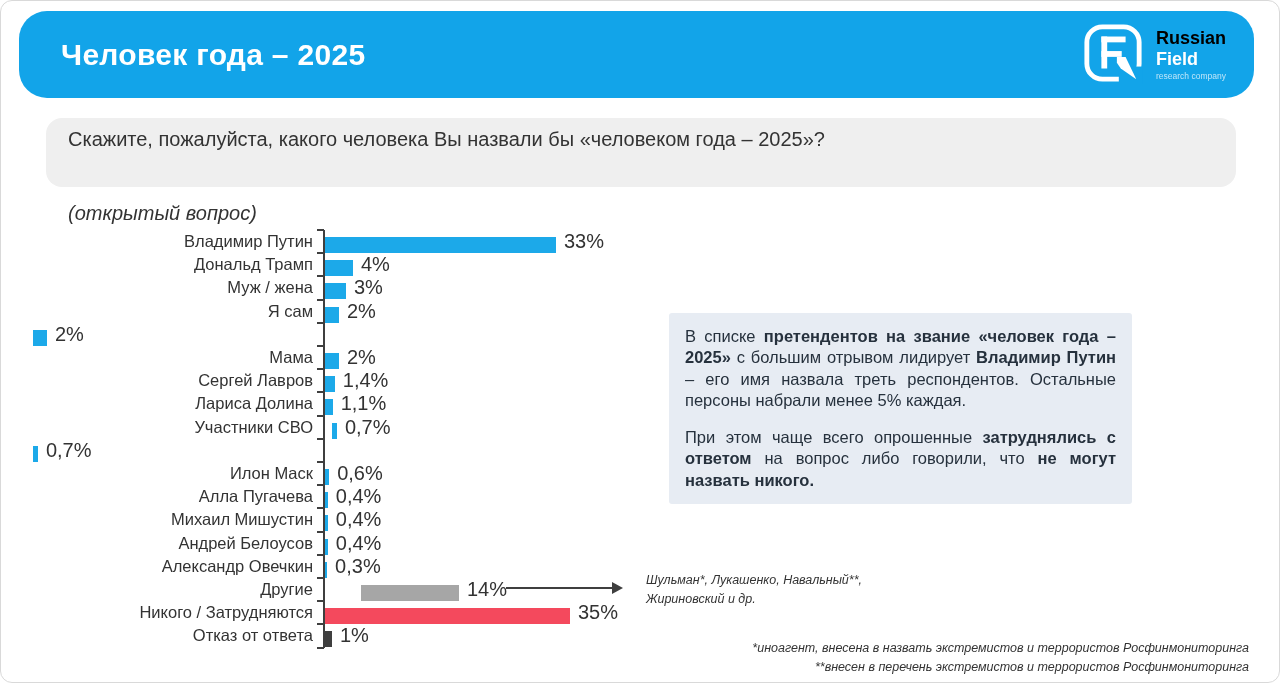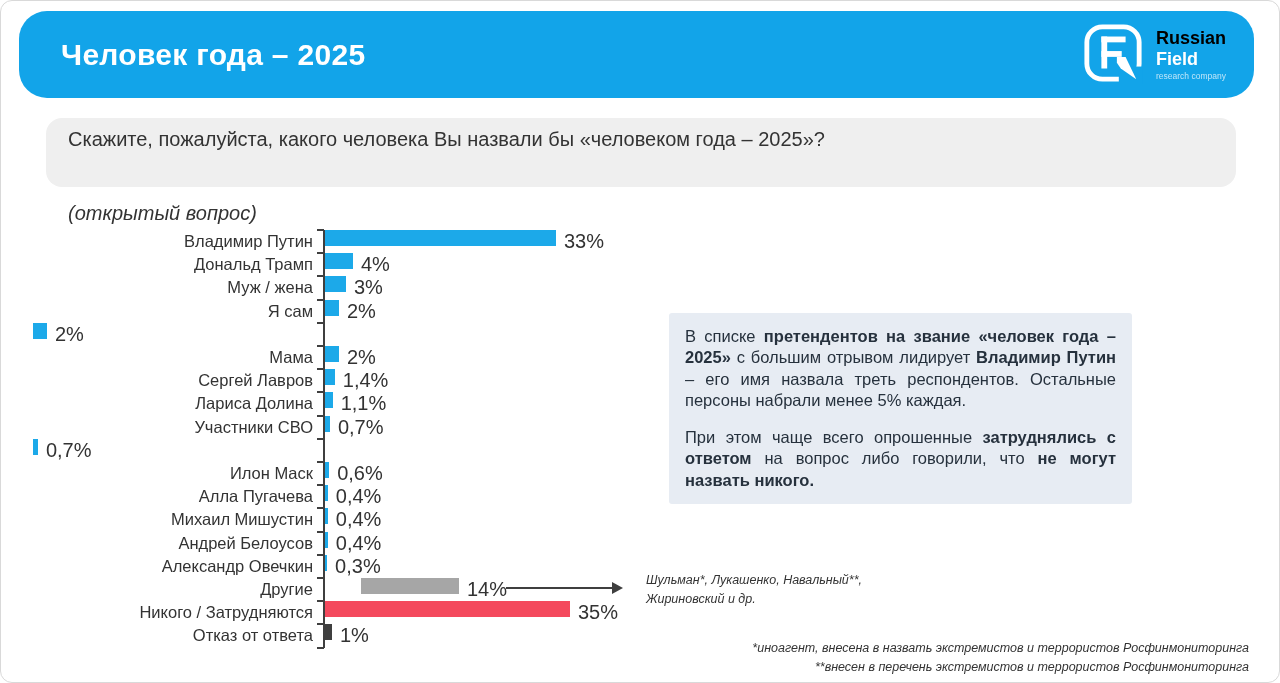--- a/index.html
+++ b/index.html
@@ -29,21 +29,21 @@
   .question .q2 { font-style:italic;margin-top:48px; }
   
   .chart { position:absolute; left:20px; top:229px; width:660px; height:418px; }
   .axis { position:absolute; left:302px; top:0; width:2px; height:418px; background:#3f3f3f; }
   .tick { position:absolute; width:7px; height:2px; background:#3f3f3f; }
   .row { position:absolute; left:0; width:660px; height:23.2px; display:flex; align-items:center; }
   .cat-label {
     width:292px; text-align:right; padding-right:0; color:#333;
     font-size:16.5px; white-space:nowrap;
   }
-  .bar-wrap { display:flex; align-items:flex-start; margin-left:12px; }
+  .bar-wrap { display:flex; align-items:flex-end; margin-left:12px; }
   .bar { height:16px; }
   .val-label { margin-left:8px; color:#333; font-size:20px; white-space:nowrap; }
   
   .arrow-line { position:absolute; left:505px; top:586px; width:108px; height:2px; background:#3f3f3f; }
   .arrow-head {
     position:absolute; left:611px; top:581px; width:0; height:0;
     border-left:11px solid #3f3f3f; border-top:6px solid transparent; border-bottom:6px solid transparent;
   }
   .annotation {
     position:absolute; left:645px; top:570px; width:260px;
@@ -144,21 +144,21 @@
           <span class="val-label">1,4%</span>
         </div>
       </div>
       <div class="row" style="top: 162.4px;">
         <div class="cat-label">Лариса Долина</div>
         <div class="bar-wrap">
           <div class="bar" style="width: 7.7px; background: rgb(28, 169, 233);"></div>
           <span class="val-label">1,1%</span>
         </div>
       </div>
-      <div class="row" style="top: 185.6px;">
+      <div class="row" style="top: 185.6px; gap: 7px;">
         <div class="cat-label">Участники СВО</div>
         <div class="bar-wrap">
           <div class="bar" style="width: 4.9px; background: rgb(28, 169, 233);"></div>
           <span class="val-label">0,7%</span>
         </div>
       </div>
       <div class="row" style="top: 208.8px;">
         <div class="bar-wrap">
           <div class="bar" style="width: 4.9px; background: rgb(28, 169, 233);"></div>
           <span class="val-label">0,7%</span>

